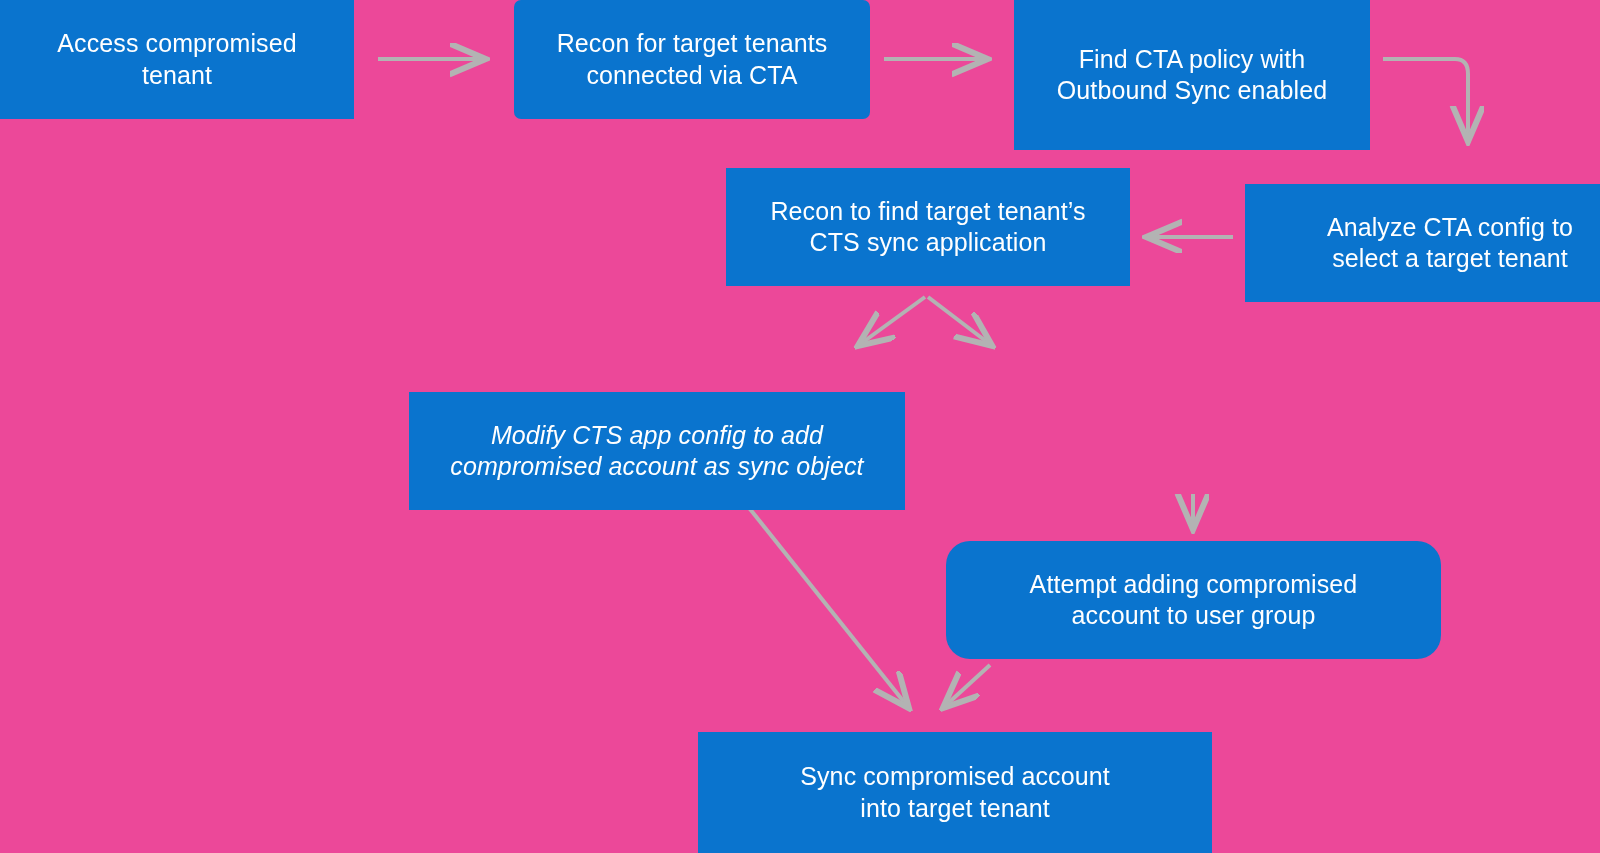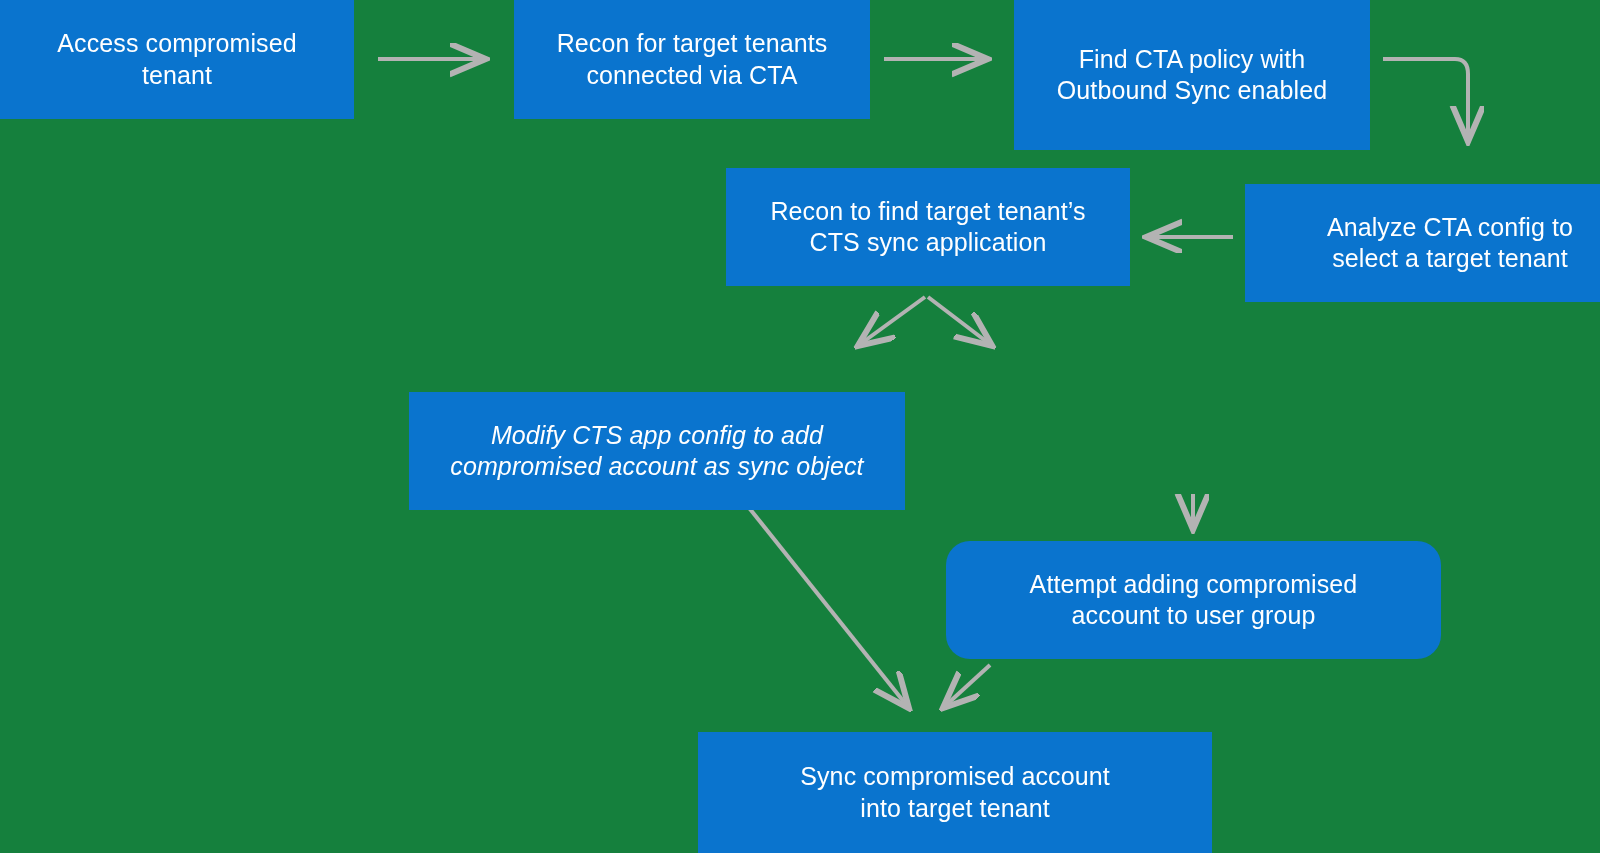--- a/index.html
+++ b/index.html
@@ -7,21 +7,21 @@
     padding: 0;
     background: #000000;
   }
   body {
     font-family: "Liberation Sans", sans-serif;
   }
   #canvas {
     position: relative;
     width: 1600px;
     height: 853px;
-    background: #15803d;
+    background: #ec4899;
     overflow: hidden;
   }
   .node {
     position: absolute;
     background: #0A74CE;
     color: #FFFFFF;
     display: flex;
     align-items: center;
     justify-content: center;
     text-align: center;
@@ -93,21 +93,21 @@
     <g>
       <line x1="990" y1="665" x2="944" y2="707" stroke="#B3B3B3" stroke-width="4" marker-end="url(#ah)"></line>
     </g>
   </svg>
 
   <div class="node" style="left:0px; top:0px; width:354px; height:119px;">
     <span class="label">Access compromised
 tenant</span>
   </div>
 
-  <div class="node" style="left:514px; top:0px; width:356px; height:119px;">
+  <div class="node" style="left:514px; top:0px; width:356px; height:119px;border-radius:7px;">
     <span class="label">Recon for target tenants
 connected via CTA</span>
   </div>
 
   <div class="node" style="left:1014px; top:0px; width:356px; height:150px;">
     <span class="label">Find CTA policy with
 Outbound Sync enabled</span>
   </div>
 
   <div class="node" style="left:1245px; top:184px; width:410px; height:118px;">

